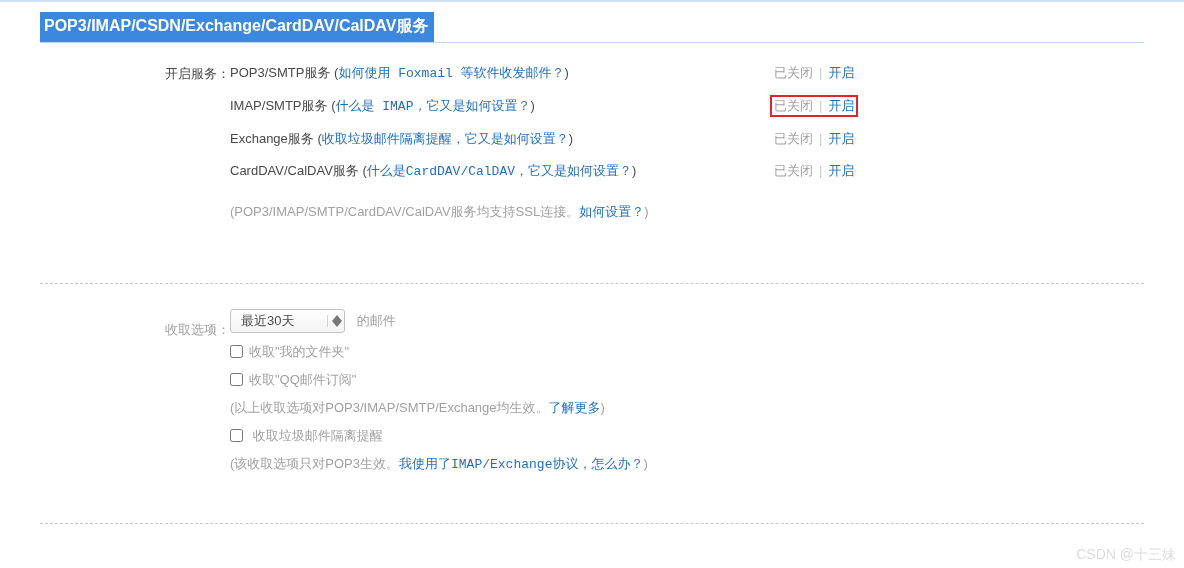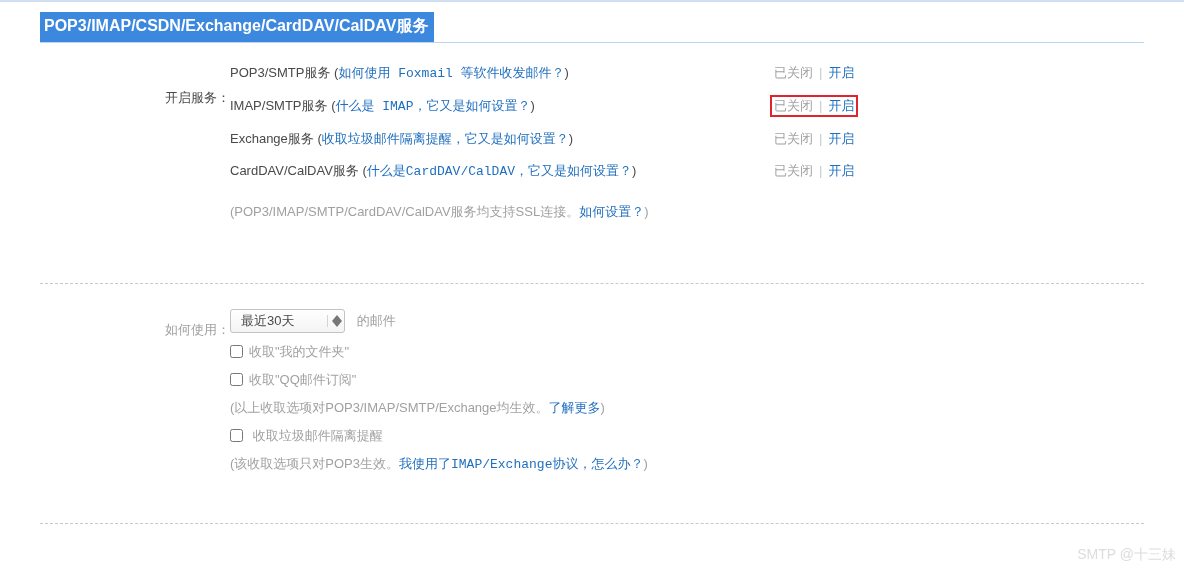--- a/index.html
+++ b/index.html
@@ -26,21 +26,20 @@
     }
     .settings-block {
       padding: 0 0 25px 100px;
     }
     .row-label {
       display: inline-block;
       width: 90px;
       text-align: right;
       vertical-align: top;
       padding-top: 2px;
-      margin-top: 24px;
     }
     .row-content {
       display: inline-block;
       vertical-align: top;
     }
     .service-row {
       display: flex;
       align-items: baseline;
       margin-bottom: 12px;
     }
@@ -145,21 +144,21 @@
           </div>
         </div>
       </div>
     </div>
   </div>
 
   <hr class="divider">
 
   <div class="settings-block">
     <div style="display:flex;">
-      <span class="row-label note">如何使用：</span>
+      <span class="row-label note">收取选项：</span>
       <div class="row-content" style="flex:1;">
         <div>
           <span class="select-like">
             <span>最近30天</span>
             <span class="spin">
               <svg width="10" height="6">
                   <polygon points="0,6 10,6 5,0" fill="#777"></polygon>
                 </svg>
               <svg width="10" height="6">
                   <polygon points="0,0 10,0 5,6" fill="#777"></polygon>
@@ -183,13 +182,13 @@
           <span>(该收取选项只对POP3生效。</span><a class="link">我使用了IMAP/Exchange协议，怎么办？</a><span>)</span>
         </div>
       </div>
     </div>
   </div>
 
   <hr class="divider">
 
 </div>
 
-<div class="watermark">SMTP @十三妹</div>
+<div class="watermark">CSDN @十三妹</div>
 
 </body></html>

